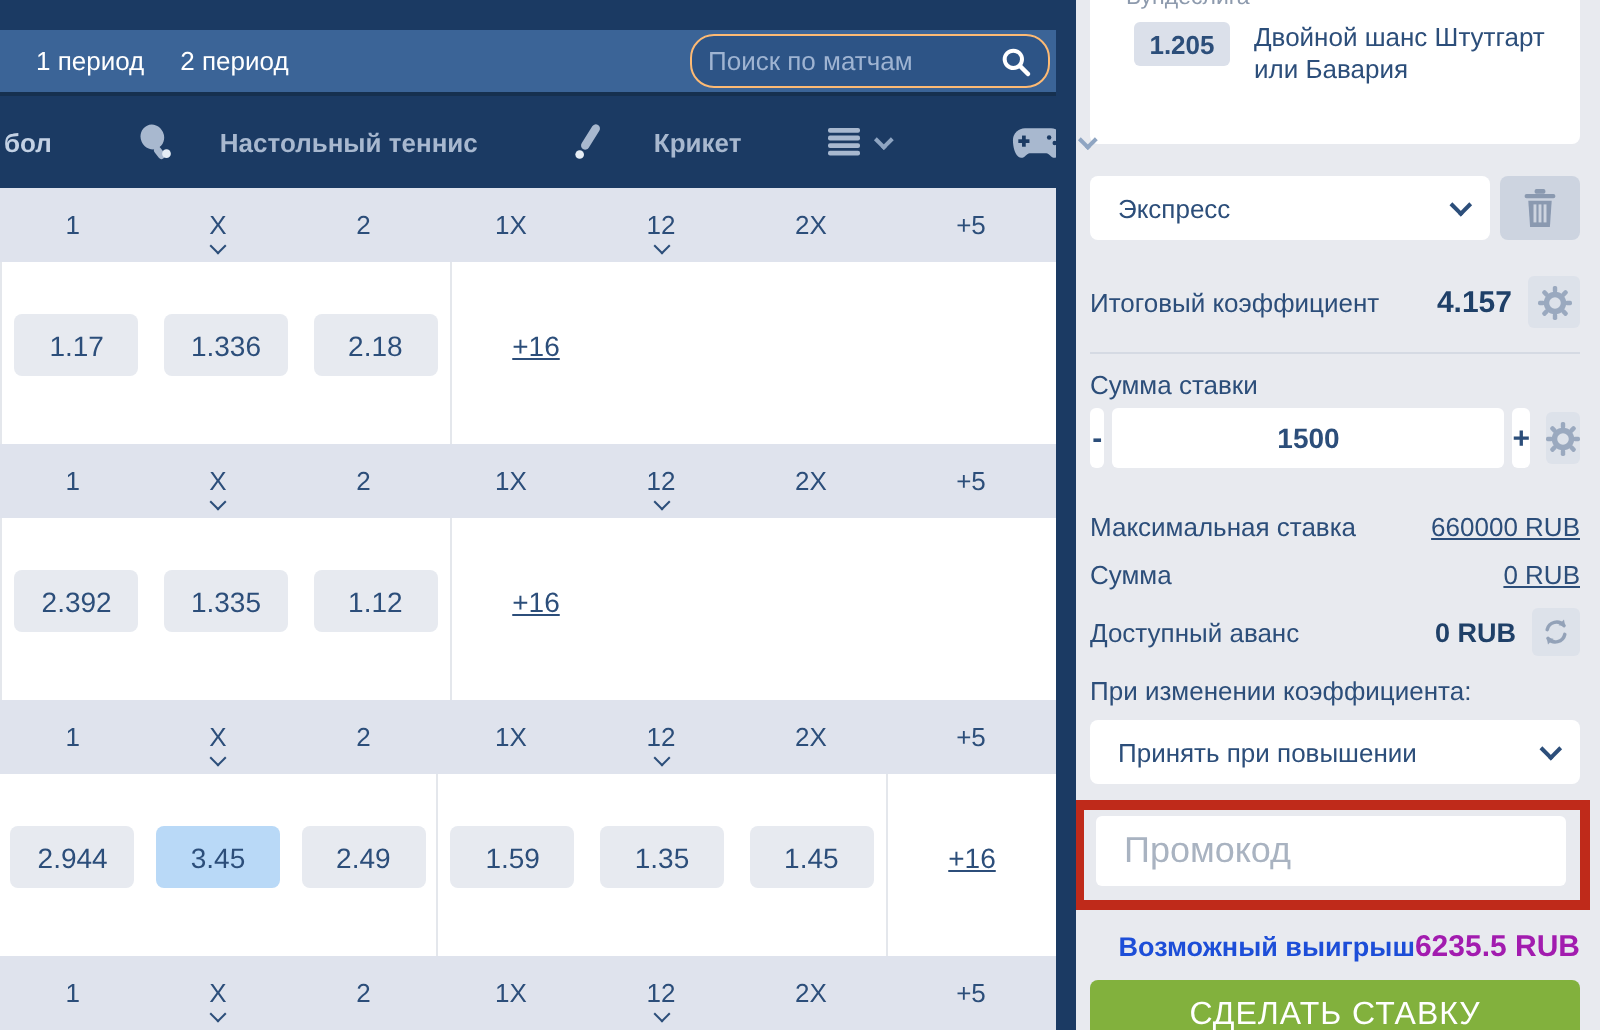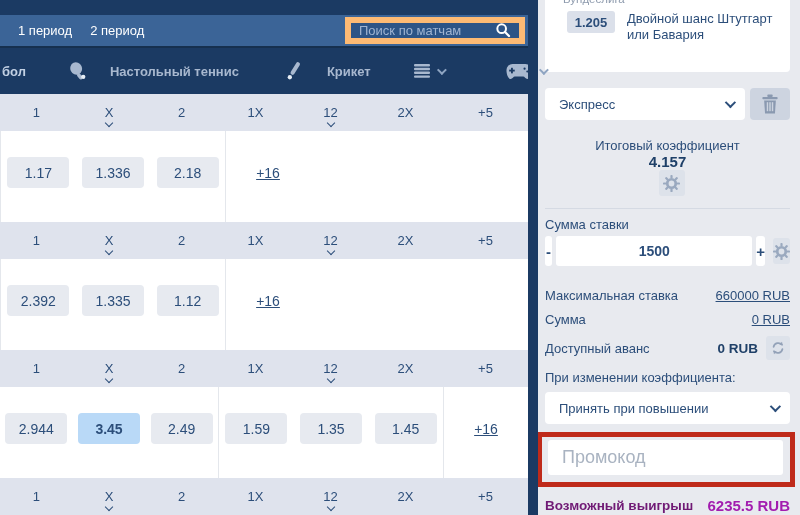--- a/index.html
+++ b/index.html
@@ -11,22 +11,22 @@
   
   #left { width: 528px; height: 515px; display: flex; flex-direction: column; }
   .topstrip { height: 15px; background: #1b3a63; }
   .tabbar {
     height: 33px; background: #3b6497; position: relative;
     display: flex; align-items: center; border-bottom: 2px solid #16304f;
   }
   .tab { color: #fff; font-size: 13px; margin-left: 18px; cursor: pointer; }
   .searchbox {
     position: absolute; left: 345px; top: 2px; width: 180px; height: 27px;
-    background: #2d5486; border: 6px solid #fdba74; border-radius: 0;
-    display: flex; align-items: flex-end; padding: 0 8px;
+    background: #2d5486; border: 1px solid #fdba74; border-radius: 12px;
+    display: flex; align-items: center; padding: 0 8px;
   }
   .searchbox .ph { flex: 1; color: #9fb4d2; font-size: 13px; }
   .sportsbar {
     height: 46px; background: #1b3a63; display: flex; align-items: center;
     color: #a8b8cf; font-size: 13px; font-weight: bold; gap: 17px;
   }
   .sportsbar .lbl { margin: 0 6px; white-space: nowrap; }
   .sportsbar .cuttxt { margin-left: 2px; color: #c3d1e4; }
   .vdiv { width: 1px; height: 24px; background: #3b5a85; margin: 0 14px; }
   .navicon { display: inline-flex; align-items: center; }
@@ -48,21 +48,21 @@
     position: absolute; left: 50%; bottom: 5px; width: 6px; height: 6px;
     border-right: 1.6px solid #2c4e7a; border-bottom: 1.6px solid #2c4e7a;
     transform: translateX(-50%) rotate(45deg);
   }
   .hdr-more { color: #33609c; font-size: 12px; font-weight: bold; }
   .obox {
     width: 62px; height: 31px; background: #e7eaf0; border-radius: 4px;
     display: flex; align-items: center; justify-content: center;
     color: #2c4e7a; font-size: 14px; cursor: pointer; margin-top: -8px;
   }
-  .obox.sel { background: #b9d9f7; font-weight: bold; }
+  .obox.sel { background: #b9d9f7; }
   .more-link { color: #2c4e7a; font-size: 14px; text-decoration: underline; cursor: pointer; margin-top: -8px; }
   
   #middiv { width: 10px; height: 515px; background: #1b3a63; }
   
   #panel { flex: 1; height: 515px; background: #e8eaef; padding: 0 10px 0 7px; overflow: hidden; }
   .card {
     background: #fff; border-radius: 0 0 4px 4px; height: 72px; overflow: hidden;
     padding: 0 12px 0 18px; margin-bottom: 16px;
   }
   .league { margin-top: -7px; font-size: 11.5px; color: #8d9aad; }
@@ -86,21 +86,20 @@
     transform: rotate(45deg) translateY(-2px);
   }
   .typerow .select { width: 200px; }
   .sqbtn {
     width: 40px; height: 32px; margin-left: auto; background: #cdd4e0; border-radius: 4px;
     display: flex; align-items: center; justify-content: center; cursor: pointer; border: none;
   }
   .coefrow {
     display: flex; align-items: center; padding-bottom: 12px; margin-bottom: 8px;
     border-bottom: 1px solid #d5dae3;
-    flex-direction: column;
   }
   .coefrow .lab { flex: 1; color: #2c4e7a; font-size: 13px; }
   .coefrow .val { font-size: 15px; font-weight: bold; color: #1f4068; }
   .gearbtn {
     width: 26px; height: 26px; background: #dde2ea; border: none; border-radius: 3px;
     display: flex; align-items: center; justify-content: center; cursor: pointer; margin-left: 8px;
   }
   .amt-label { color: #2c4e7a; font-size: 13px; margin-bottom: 4px; }
   .stepper { display: flex; align-items: center; margin-bottom: 22px; }
   .stepbtn {
@@ -127,21 +126,21 @@
     border: 5px solid #bf2a1a; margin: 0 -5px 10px -8px;
     padding: 3px 7px 7px 6px;
   }
   .promo-input {
     width: 100%; height: 35px; background: #fff; border: none; border-radius: 3px;
     padding: 0 14px; font-size: 18px; color: #2c4e7a;
     font-family: "Liberation Sans", sans-serif;
   }
   .promo-input::placeholder { color: #a9b3c1; }
   .winrow { display: flex; align-items: center; margin-bottom: 8px; }
-  .winrow .lab { flex: 1; color: #701a75; font-size: 13.5px; font-weight: bold; }
+  .winrow .lab { flex: 1; color: #1d4ed8; font-size: 13.5px; font-weight: bold; text-align: right; }
   .winrow .val { color: #a21caf; font-size: 15px; font-weight: bold; }
   .placebet {
     width: 100%; height: 36px; background: #82b13d; border: none; border-radius: 4px;
     color: #fff; font-size: 16px; letter-spacing: 0.5px; cursor: pointer;
     font-family: "Liberation Sans", sans-serif;
   }
   svg { display: block; }
 </style>
 </head>
 <body>

